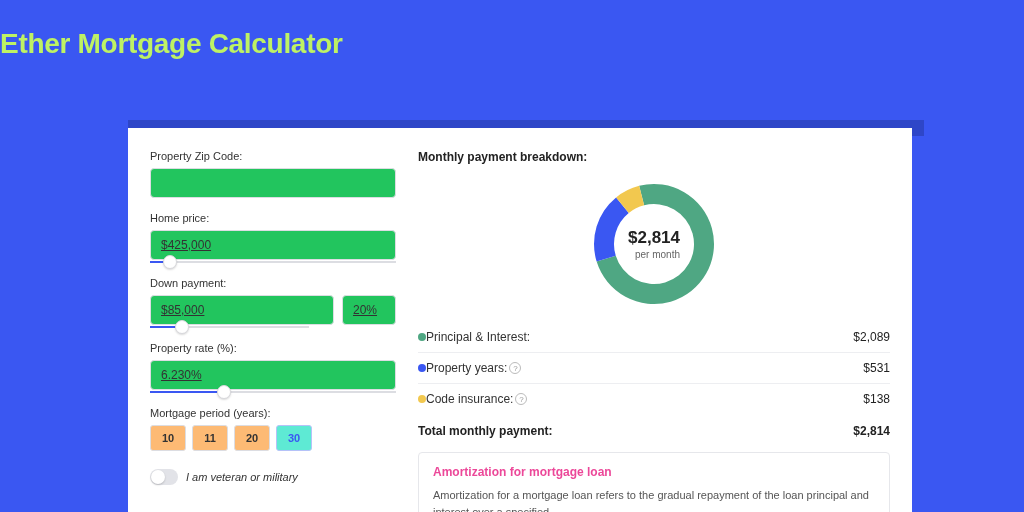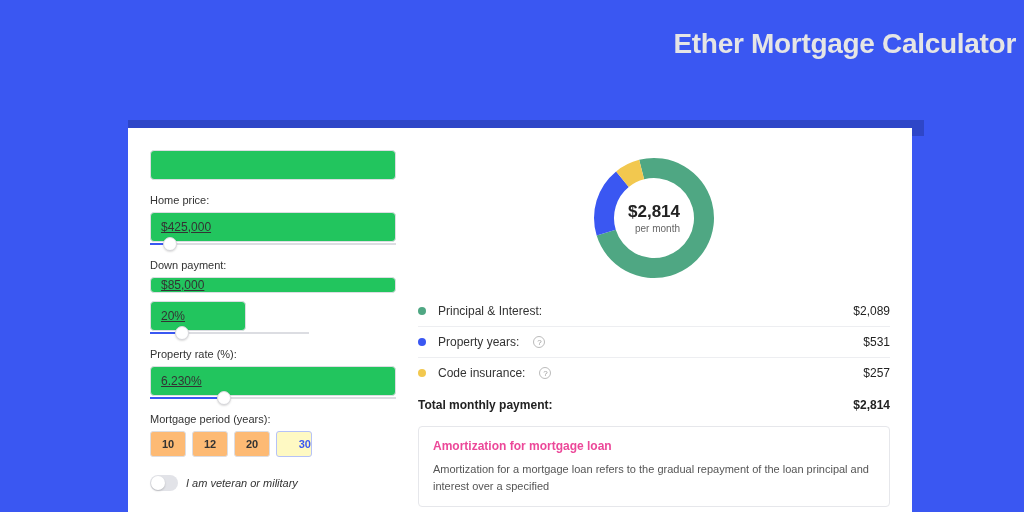--- a/index.html
+++ b/index.html
@@ -4,25 +4,25 @@
 <style>
   * { box-sizing: border-box; margin: 0; padding: 0; }
   body {
     font-family: -apple-system, BlinkMacSystemFont, "Segoe UI", Helvetica, Arial, sans-serif;
     background: #3a57f2;
     width: 1024px;
     height: 512px;
     overflow: hidden;
   }
   .page-title {
-    text-align: right;
-    color: #e5e5e5;
+    text-align: left;
+    color: #bef264;
     font-size: 28px;
     font-weight: 700;
-    padding: 28px 8px 20px;
+    padding: 28px 0 20px;
     letter-spacing: -0.3px;
   }
   .shadow-right {
     position: absolute;
     top: 120px;
     left: 128px;
     right: 100px;
     height: 16px;
     background: #2e46c8;
   }
@@ -72,40 +72,39 @@
   .slider-thumb {
     position: absolute;
     top: -6px;
     width: 14px;
     height: 14px;
     background: #fff;
     border: 1px solid #d8d8dc;
     border-radius: 50%;
     box-shadow: 0 1px 2px rgba(0,0,0,0.15);
   }
-  .dp-row { display: flex; gap: 8px; flex-direction: column; }
+  .dp-row { display: flex; gap: 8px; }
   .dp-row .text-input:first-child { flex: 1; }
-  .dp-row .text-input:last-child { width: 96px; }
+  .dp-row .text-input:last-child { width: 54px; }
   .period-row { display: flex; gap: 6px; }
   .period-btn {
     width: 36px;
     height: 26px;
     border: 1px solid #dcdde2;
     background: #fdba74;
     border-radius: 3px;
     font-size: 11px;
     font-weight: 600;
     color: #333;
     cursor: pointer;
   }
   .period-btn.active {
-    background: #fef9c3;
+    background: #5eead4;
     border-color: #b5c2f8;
     color: #3a57f2;
-    text-align: right;
   }
   .toggle-row {
     display: flex;
     align-items: center;
     gap: 8px;
     margin-top: 18px;
     font-style: italic;
   }
   .toggle {
     width: 28px;
@@ -146,21 +145,21 @@
   .donut-sub { font-size: 10px; color: #666; margin-top: 1px; text-align: right; }
   .legend-row {
     display: flex;
     align-items: center;
     justify-content: space-between;
     padding: 8px 0;
     border-bottom: 1px solid #edeef1;
     font-size: 12px;
   }
   .legend-row:last-of-type { border-bottom: none; }
-  .legend-left { display: flex; align-items: center; gap: 12px; color: #333; }
+  .legend-left { display: flex; align-items: center; gap: 0; color: #333; }
   .legend-dot { width: 8px; height: 8px; border-radius: 50%; }
   .legend-val { color: #222; }
   .total-row {
     display: flex;
     justify-content: space-between;
     font-weight: 700;
     font-size: 12px;
     padding: 10px 0 14px;
     color: #222;
   }
@@ -188,20 +187,21 @@
 
 <h1 class="page-title">Ether Mortgage Calculator</h1>
 
 <div class="shadow-right"></div>
 
 <div class="card">
 
   <div class="left-col">
 
     <div class="field-group">
+      <div class="field-label">Property Zip Code:</div>
       <input class="text-input" value="" style="">
     </div>
 
     <div class="field-group">
       <div class="field-label">Home price:</div>
       <input class="text-input" value="$425,000" style="">
       <div class="slider-track">
         <div class="slider-fill" id="hp-fill" style="width: 8%;"></div>
         <div class="slider-thumb" id="hp-thumb" style="left: calc(8% - 7px);"></div>
       </div>
@@ -225,36 +225,37 @@
       <div class="slider-track">
         <div class="slider-fill" id="ir-fill" style="width: 30%;"></div>
         <div class="slider-thumb" id="ir-thumb" style="left: calc(30% - 7px);"></div>
       </div>
     </div>
 
     <div class="field-group">
       <div class="field-label">Mortgage period (years):</div>
       <div class="period-row" id="period-row">
           <button class="period-btn">10</button>
-          <button class="period-btn">12</button>
+          <button class="period-btn">11</button>
           <button class="period-btn">20</button>
           <button class="period-btn active">30</button>
         </div>
     </div>
 
     <div class="toggle-row">
       <div class="toggle">
         <div class="toggle-knob"></div>
       </div>
       <span style="font-size:11px;color:#333">I am veteran or military</span>
     </div>
 
   </div>
 
   <div class="right-col">
+    <div class="section-title">Monthly payment breakdown:</div>
 
     <div class="chart-wrap">
       <div class="donut-holder">
         <svg width="128" height="128" viewBox="0 0 128 128" id="donut-svg">
             <path d="M 49.15576244472862 5.8652546973613084 A 60 60 0 1 1 6.644566088376138 81.61687261716301 L 25.763044058917423 75.74458174477533 A 40 40 0 1 0 54.10384162981909 25.243503131574208 Z" fill="#4fa783"></path>
             <path d="M 6.644566088376138 81.61687261716301 A 60 60 0 0 1 26.124754226820706 17.465434807862827 L 38.749836151213806 32.97695653857522 A 40 40 0 0 0 25.763044058917423 75.74458174477533 Z" fill="#3a57f2"></path>
             <path d="M 26.124754226820706 17.465434807862827 A 60 60 0 0 1 49.155762444728616 5.8652546973613156 L 54.10384162981907 25.243503131574208 A 40 40 0 0 0 38.749836151213806 32.97695653857522 Z" fill="#f2c84f"></path>
           </svg>
         <div class="donut-center">
           <div class="donut-amount">$2,814</div>
@@ -278,21 +279,21 @@
             <span class="info-icon">?</span>
           </div>
           <span class="legend-val">$531</span>
         </div>
         <div class="legend-row">
           <div class="legend-left">
             <span class="legend-dot" style="background: rgb(242, 200, 79);"></span>
             <span>Code insurance:</span>
             <span class="info-icon">?</span>
           </div>
-          <span class="legend-val">$257</span>
+          <span class="legend-val">$138</span>
         </div>
       </div>
 
     <div class="total-row">
       <span>Total monthly payment:</span>
       <span>$2,814</span>
     </div>
 
     <div class="amort-box">
       <div class="amort-title">Amortization for mortgage loan</div>

